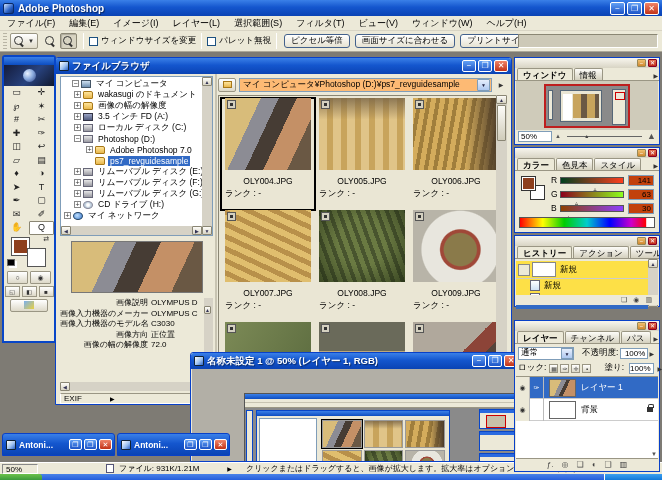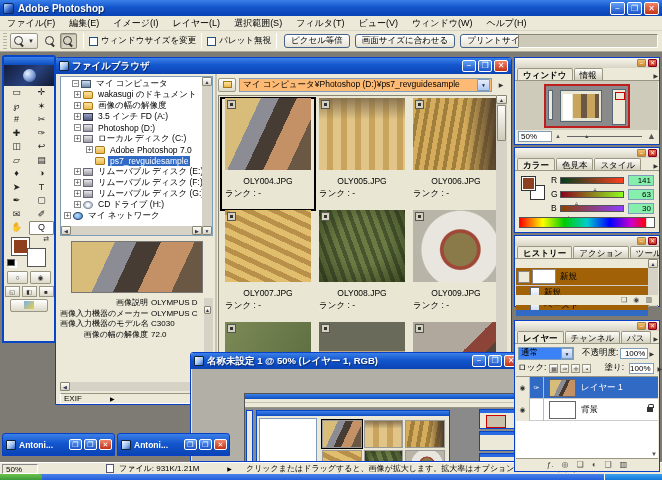--- a/index.html
+++ b/index.html
@@ -168,39 +168,39 @@
 .cfg{position:absolute;left:0;top:0;width:15px;height:15px;background:#8D3F1E;border:1px solid #333;box-shadow:inset 0 0 0 1px #fff;z-index:2}
 .cbg{position:absolute;left:9px;top:9px;width:15px;height:15px;background:#fff;border:1px solid #333}
 .channels{position:absolute;left:36px;top:25px;right:3px}
 .chan{display:flex;align-items:center;height:14px;position:relative}
 .chan .cl{width:9px;font-size:8.5px;color:#000}
 .chan .bar{position:relative;width:64px;height:7px;border:1px solid #555;margin-right:4px}
 .chan:nth-of-type(1) .bar{background:linear-gradient(90deg,#003f1e,#ff3f1e)}
 .chan:nth-of-type(2) .bar{background:linear-gradient(90deg,#8d001e,#8dff1e)}
 .chan:nth-of-type(3) .bar{background:linear-gradient(90deg,#8d3f00,#8d3fff)}
 .chan .cmark{position:absolute;top:7px;font-size:6px;color:#222;transform:translateX(-50%)}
-.chan .cval{width:26px;height:11px;background:#86efac;border:1px solid #7F9DB9;font-size:8px;line-height:10px;text-align:right;padding-right:2px}
+.chan .cval{width:26px;height:11px;background:#c2410c;border:1px solid #7F9DB9;font-size:8px;line-height:10px;text-align:right;padding-right:2px}
 .spectrum{position:absolute;left:4px;bottom:4px;right:4px;height:11px;border:1px solid #555;background:linear-gradient(90deg,#f00,#ff0 17%,#0c0 33%,#0cc 50%,#00f 67%,#c0c 83%,#f00 94%,#fff 94.5%)}
 
 .hist-panel{top:235px;height:72px}
-.hist-list{position:absolute;left:1px;top:32px;right:11px;height:48px;background:#a16207;overflow:hidden}
+.hist-list{position:absolute;left:1px;top:25px;right:11px;height:48px;background:#fde047;overflow:hidden}
 .snap-row{display:flex;align-items:center;height:18px;border-bottom:1px solid #ccc}
 .snap-box{width:12px;height:12px;border:1px solid #888;margin:0 2px;background:#ECE9D8}
 .snap-thumb{width:24px;height:15px;border:1px solid #888;background:#fff;margin-right:4px}
 .hrow{display:flex;align-items:center;height:13px;padding-left:14px}
 .hicon{width:10px;height:11px;background:linear-gradient(#fff,#cfe0f4);border:1px solid #667;margin-right:4px}
 .hrow .hl,.snap-row .hl{font-size:8.5px;color:#000}
 .hist-cur{position:absolute;left:0;right:0;bottom:0;height:6px;background:#316AC5}
 .hist-vscroll{position:absolute;right:1px;top:23px;width:10px;height:48px;background:#d6d2c6;display:flex;flex-direction:column;justify-content:space-between}
 .hist-foot{position:absolute;left:1px;bottom:1px;right:1px;height:10px;display:flex;justify-content:flex-end;align-items:center;gap:6px;padding-right:6px;background:#ECE9D8}
 .hist-foot span{font-size:7px;line-height:8px;color:#444}
 
 .layers-panel{top:320px;height:152px}
 .lrow1{position:absolute;left:3px;top:25px;right:3px;height:14px;display:flex;align-items:center}
-.blend{width:56px;height:13px;border:1px solid #7F9DB9;background:#3b82f6;display:flex;align-items:center}
+.blend{width:56px;height:13px;border:1px solid #7F9DB9;background:#ffffff;display:flex;align-items:center}
 .blend .ctext{flex:1;font-size:8.5px;padding-left:2px}
 .blend .cbtn{width:12px;height:11px;background:linear-gradient(#e6eefc,#aec8f0);border:1px solid #7F9DB9;font-size:5px;line-height:10px;text-align:center;color:#224}
 .lbl{font-size:8.5px;color:#000;white-space:nowrap}
 .valbox{width:28px;height:11px;background:#fff;border:1px solid #7F9DB9;font-size:8px;line-height:10px;text-align:right;padding-right:2px;margin-left:2px}
 .varr{font-size:6px;color:#333;margin-left:1px}
 .lrow2{position:absolute;left:3px;top:41px;right:3px;height:12px;display:flex;align-items:center;gap:3px}
 .lockicon{width:9px;height:9px;border:1px solid #9a9684;background:linear-gradient(#fff,#ddd9c8);font-size:6px;line-height:8px;text-align:center;color:#444}
 .llist{position:absolute;left:1px;top:55px;right:1px;height:82px;background:#fff;border-top:1px solid #9a9684;overflow:hidden}
 .layer-row{display:flex;align-items:center;height:22px;border-bottom:1px solid #ccc;position:relative}
 .layer-row.selected{background:#316AC5;color:#fff}
@@ -378,29 +378,29 @@
             <span class="tlabel">画像の幅の解像度</span>
           </div>
 
           <div class="tree-row" style="padding-left: 12px;">
             <span class="toggle">+</span>
             <span class="ticon floppy"></span>
             <span class="tlabel">3.5 インチ FD (A:)</span>
           </div>
 
           <div class="tree-row" style="padding-left: 12px;">
+            <span class="toggle">+</span>
+            <span class="ticon drive"></span>
+            <span class="tlabel">ローカル ディスク (C:)</span>
+          </div>
+
+          <div class="tree-row" style="padding-left: 12px;">
             <span class="toggle">−</span>
             <span class="ticon drive"></span>
             <span class="tlabel">Photoshop (D:)</span>
-          </div>
-
-          <div class="tree-row" style="padding-left: 12px;">
-            <span class="toggle">+</span>
-            <span class="ticon drive"></span>
-            <span class="tlabel">ローカル ディスク (C:)</span>
           </div>
 
           <div class="tree-row" style="padding-left: 24px;">
             <span class="toggle">+</span>
             <span class="ticon folder"></span>
             <span class="tlabel">Adobe Photoshop 7.0</span>
           </div>
 
 
           <div class="tree-row selected" style="padding-left: 24px;">
@@ -461,20 +461,24 @@
         <div class="md-row">
           <span class="md-label">画像入力機器のメーカー名 :</span>
           <span class="md-value">OLYMPUS C</span>
         </div>
 
         <div class="md-row">
           <span class="md-label">画像入力機器のモデル名</span>
           <span class="md-value">C3030</span>
         </div>
 
+        <div class="md-row">
+          <span class="md-label">画像方向</span>
+          <span class="md-value">正位置</span>
+        </div>
 
         <div class="md-row">
           <span class="md-label">画像の幅の解像度</span>
           <span class="md-value">72.0</span>
         </div>
       </div>
     <div class="md-vscroll">
       <span class="sarrow">▲</span>
     </div>
     <div class="md-hscroll">

